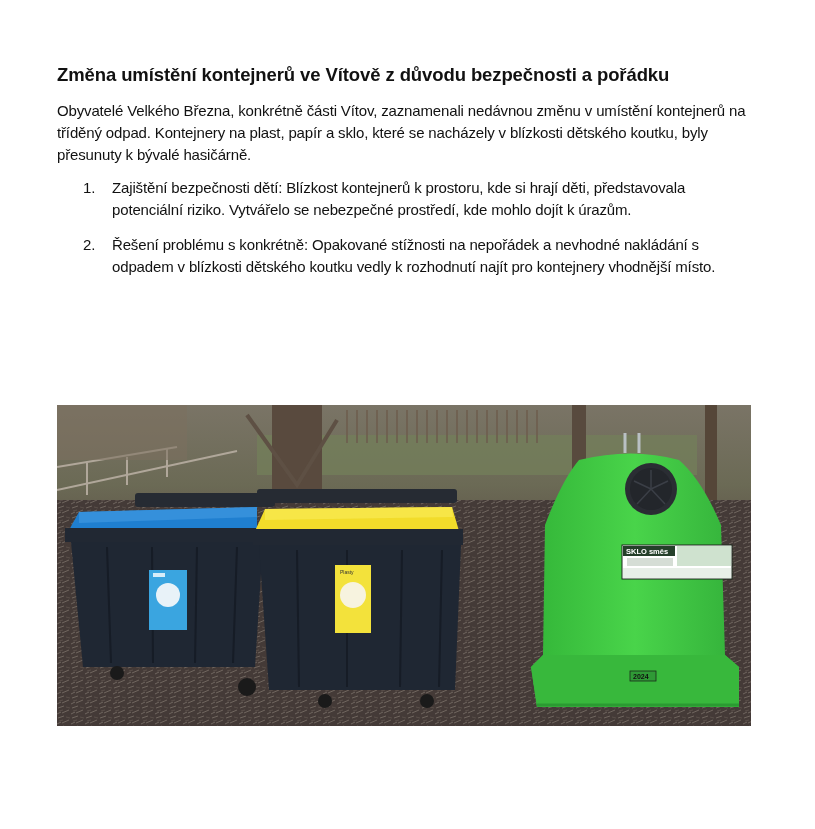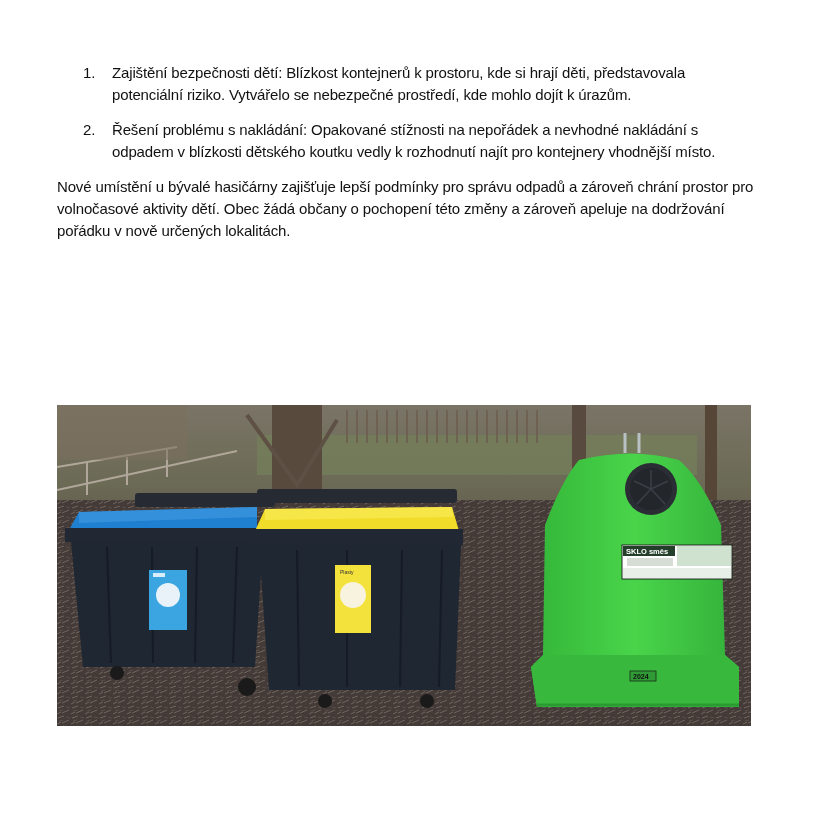--- a/index.html
+++ b/index.html
@@ -17,29 +17,30 @@
 
     .photo { position: absolute; left: 57px; top: 405px; width: 694px; height: 321px;
              overflow: hidden; background: #4b4440; text-decoration: underline; }
     .photo svg { display: block; width: 694px; height: 321px; }
     .lbl { font-family: "Liberation Sans", sans-serif; }
   </style>
 </head>
 <body>
 
 <div class="page">
+  <h1>Změna umístění kontejnerů ve Vítově z důvodu bezpečnosti a pořádku</h1>
+  <p>Obyvatelé Velkého Března, konkrétně části Vítov, zaznamenali nedávnou změnu v umístění kontejnerů na tříděný odpad. Kontejnery na plast, papír a sklo, které se nacházely v blízkosti dětského koutku, byly přesunuty k bývalé hasičárně.</p>
   <ol>
     <li>
       <span class="num">1.</span><b>Zajištění bezpečnosti dětí</b><span>: Blízkost kontejnerů k prostoru, kde si hrají děti, představovala potenciální riziko. Vytvářelo se nebezpečné prostředí, kde mohlo dojít k úrazům.</span>
     </li>
     <li>
-      <span class="num">2.</span><b>Řešení problému s nakládání</b><span>: Opakované stížnosti na nepořádek a nevhodné nakládání s odpadem v blízkosti dětského koutku vedly k rozhodnutí najít pro kontejnery vhodnější místo.</span>
+      <span class="num">2.</span><b>Řešení problému s konkrétně</b><span>: Opakované stížnosti na nepořádek a nevhodné nakládání s odpadem v blízkosti dětského koutku vedly k rozhodnutí najít pro kontejnery vhodnější místo.</span>
     </li>
   </ol>
-  <p>Nové umístění u bývalé hasičárny zajišťuje lepší podmínky pro správu odpadů a zároveň chrání prostor pro volnočasové aktivity dětí. Obec žádá občany o pochopení této změny a zároveň apeluje na dodržování pořádku v nově určených lokalitách.</p>
 </div>
 
 <div class="photo">
   <svg viewBox="0 0 694 321" xmlns="http://www.w3.org/2000/svg">
     <defs>
       <linearGradient id="bg" x1="0" y1="0" x2="0" y2="1">
         <stop offset="0" stop-color="#7a7466"></stop>
         <stop offset="0.25" stop-color="#6b6a55"></stop>
         <stop offset="0.45" stop-color="#5b4e46"></stop>
         <stop offset="1" stop-color="#3d3532"></stop>

